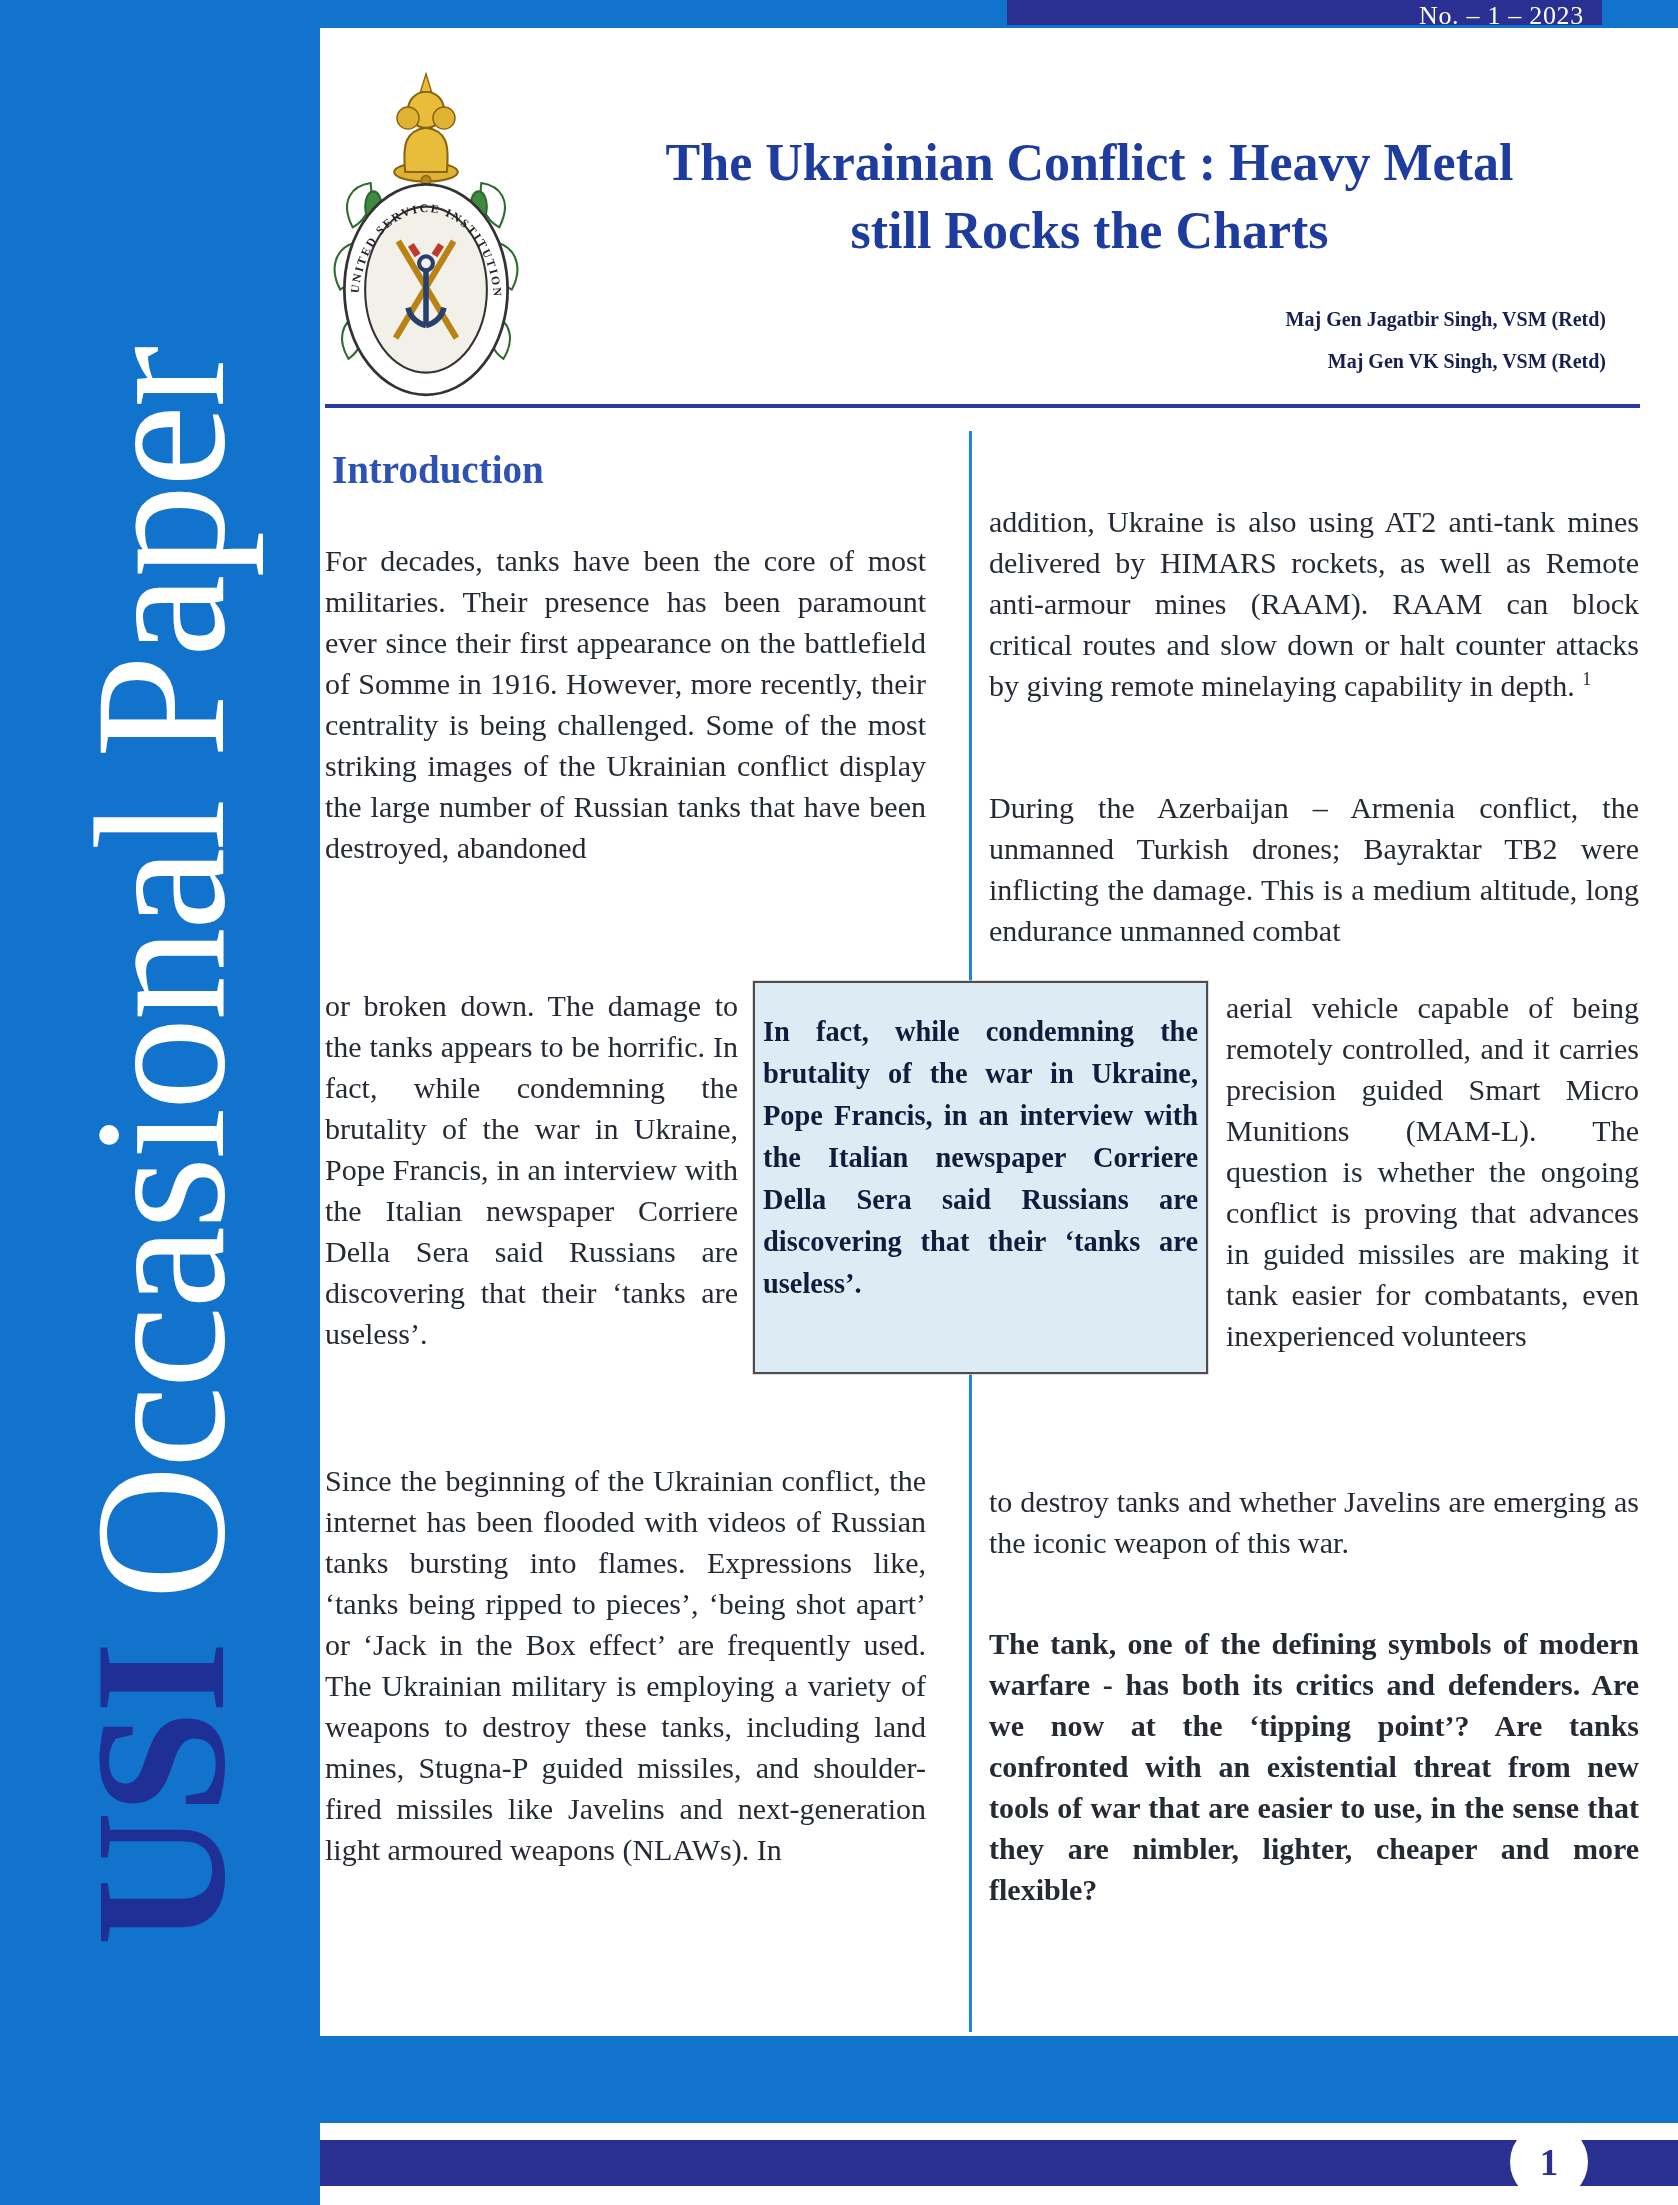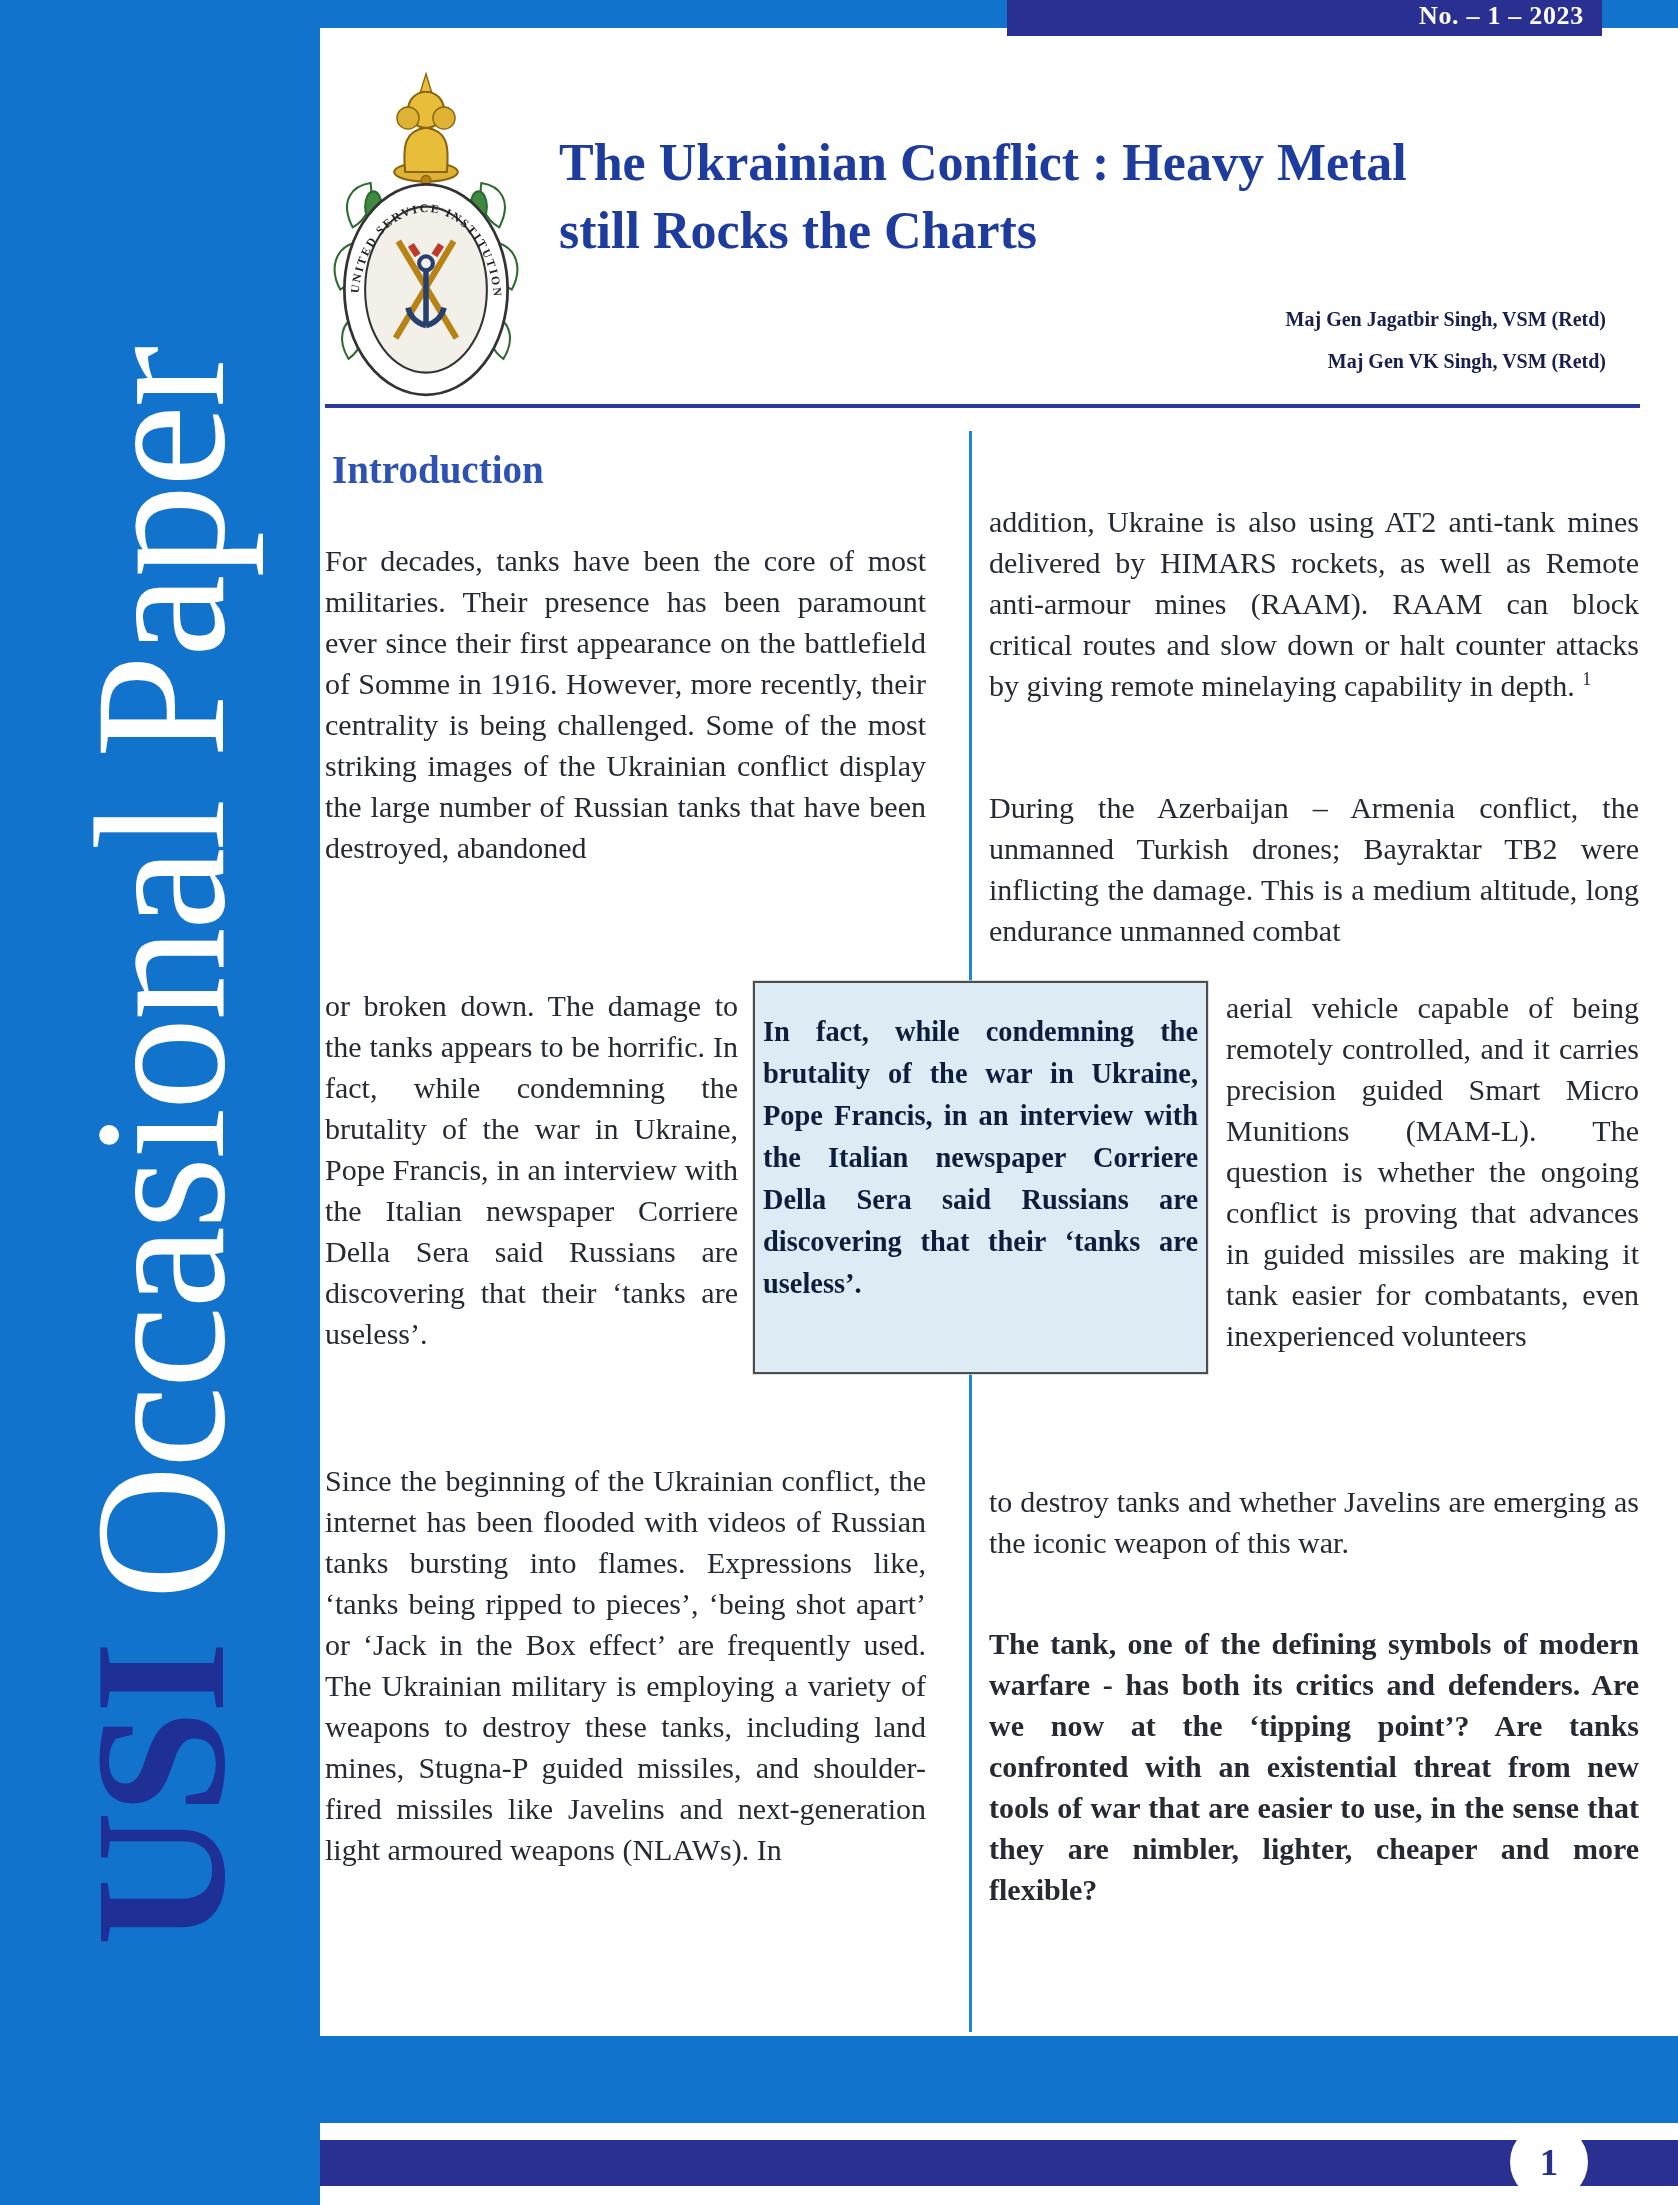--- a/index.html
+++ b/index.html
@@ -7,22 +7,22 @@
     width:1678px;height:2205px;position:relative;background:#ffffff;
     font-family:"Liberation Serif","DejaVu Serif",serif;
     -webkit-font-smoothing:antialiased;
   }
   .abs{position:absolute;}
 
   
   .sidebar{left:0;top:0;width:320px;height:2205px;background:#1273cc;z-index:1;}
   .topstrip{left:0;top:0;width:1678px;height:28px;background:#1273cc;z-index:2;}
   .issuebox{
-    left:1007px;top:0;width:595px;height:36px;background:#293091;z-index:3;
-    color:#ffffff;font-weight:bold;font-size:26px;line-height:32px;
+    left:1007px;top:0;width:595px;height:25px;background:#293091;z-index:3;
+    color:#ffffff;font-weight:normal;font-size:26px;line-height:32px;
     text-align:right;padding-right:18px;box-sizing:border-box;letter-spacing:0.7px;
   }
   .bottomband{left:0;top:2036px;width:1678px;height:87px;background:#1273cc;z-index:2;}
   .bottombar{left:320px;top:2140px;width:1358px;height:46px;background:#293091;z-index:3;}
   .pagecircle{
     left:1510px;top:2123px;width:78px;height:78px;border-radius:50%;
     background:#ffffff;z-index:4;display:flex;align-items:center;justify-content:center;
     color:#293091;font-weight:bold;font-size:37px;
   }
 
@@ -33,21 +33,21 @@
     transform:translate(-50%,-50%) rotate(-90deg);
     white-space:nowrap;font-size:186px;letter-spacing:-2.8px;line-height:1;
   }
   .vtext .usi{color:#1e2f96;font-weight:bold;}
   .vtext .occ{color:#ffffff;margin-left:44px;}
 
   
   .crest{left:325px;top:61px;width:202px;height:350px;z-index:3;}
   .title{
     left:559px;top:129px;width:1061px;color:#1d3c9e;font-weight:bold;
-    font-size:52px;line-height:68px;z-index:3;letter-spacing:0px;
+    font-size:52px;line-height:68px;z-index:3;letter-spacing:0px;text-align:center;
   }
   .authors{
     left:728px;top:298px;width:878px;text-align:right;color:#171f4e;
     font-weight:bold;font-size:20px;line-height:42px;z-index:3;
   }
   .hrule{left:325px;top:404px;width:1315px;height:4.2px;background:#2b3a9e;z-index:3;}
 
   
   .divider{left:969px;top:431px;width:2.8px;height:1601px;background:#1c86d8;z-index:2;}
   .section-h{left:325px;top:447px;width:416px;color:#2d52b4;font-weight:bold;font-size:39px;z-index:3;margin-left:7px;}

